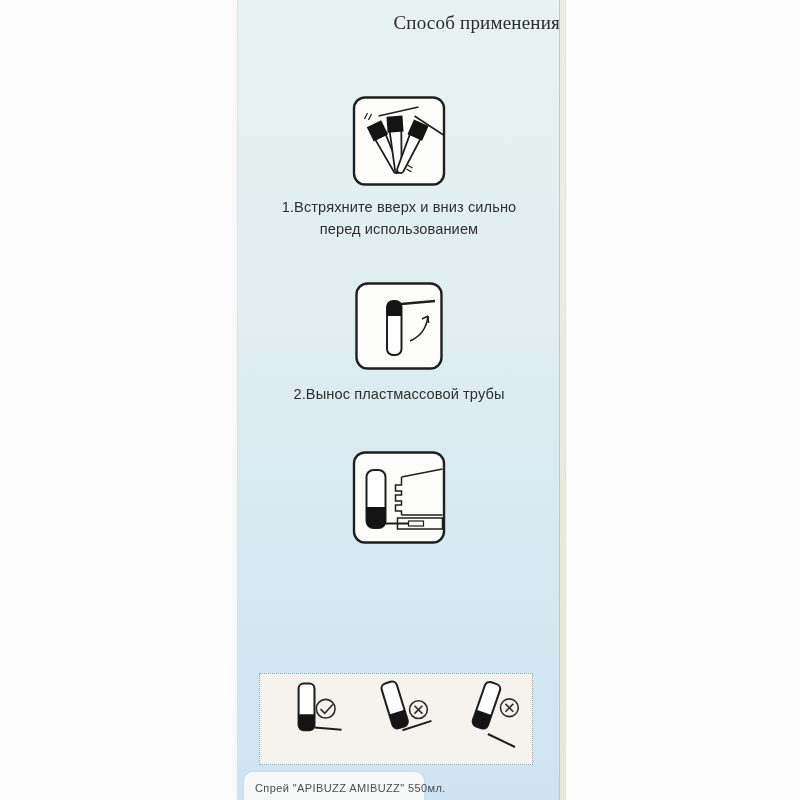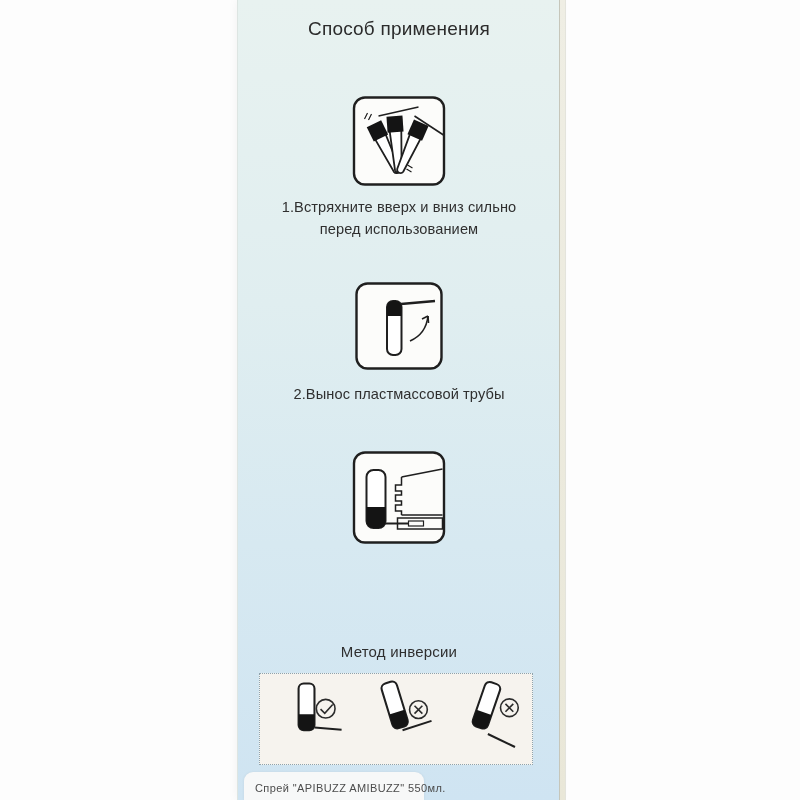--- a/index.html
+++ b/index.html
@@ -13,22 +13,22 @@
     background:linear-gradient(180deg,#e8f2f0 0%,#e0eef0 38%,#d7e9f1 68%,#cfe4f2 100%);
     border-left:1px solid #dde5e2;
     box-shadow:0 0 10px rgba(0,0,0,0.05);
   }
   .package-edge{
     position:absolute;left:559px;top:0;width:5px;height:800px;
     background:linear-gradient(180deg,#efeee4,#e9e7d8);
     border-left:1px solid #c6c6ba;border-right:1px solid #e4e4dc;
   }
   .title{
-    position:absolute;top:18px;left:0;width:100%;
-    text-align:center;font-size:19px;color:#2c2c2c;letter-spacing:0.2px;
+    position:absolute;top:12px;left:0;width:100%;
+    text-align:right;font-size:19px;color:#2c2c2c;letter-spacing:0.2px;font-family:Liberation Serif, serif;
   }
   .illus{
     position:absolute;left:50%;transform:translateX(-50%);
     display:block;
   }
   .caption{
     position:absolute;left:0;width:100%;
     text-align:center;font-size:14.6px;line-height:22px;color:#2f2f2f;
     white-space:pre-line;letter-spacing:0.1px;
   }
@@ -98,21 +98,20 @@
     <line class="ink" x1="50" y1="27" x2="91" y2="19" stroke-width="1.5"></line>
     <path class="ink" d="M50,27 v8 h-6 v6 h6 v4 h-6 v6 h6 v4 h-6 v6 h6 v4" stroke-width="1.5"></path>
     <line class="ink" x1="50" y1="65" x2="91" y2="65" stroke-width="1.5"></line>
     <rect class="ink" x="46" y="68" width="45" height="11" stroke-width="1.5"></rect>
     <rect class="ink" x="57" y="71" width="15" height="5" stroke-width="1.2"></rect>
     <line class="ink" x1="33" y1="73.5" x2="57" y2="73.5" stroke-width="2.2"></line>
     <rect x="15" y="20" width="19" height="58" rx="7" fill="#ffffff" stroke="#1f1f1f" stroke-width="2"></rect>
     <path d="M15,57 h19 v14 a7,7 0 0 1 -7,7 h-5 a7,7 0 0 1 -7,-7 z" fill="#141414"></path>
   </svg>
 
-  <div class="inv-heading">Метод инверсии</div>
 
   <div class="inv-box">
 
     <svg class="inv-cell" viewBox="0 0 86 92">
       <g>
         <rect x="34" y="8" width="17" height="50" rx="5.5" fill="#ffffff" stroke="#1f1f1f" stroke-width="2.2"></rect>
         <path d="M34,41 h17 v11.5 a5.5,5.5 0 0 1 -5.5,5.5 h-6 a5.5,5.5 0 0 1 -5.5,-5.5 z" fill="#141414"></path>
         <line x1="51" y1="55" x2="80" y2="57.5" stroke="#1f1f1f" stroke-width="2.2"></line>
       </g>
       <g>

